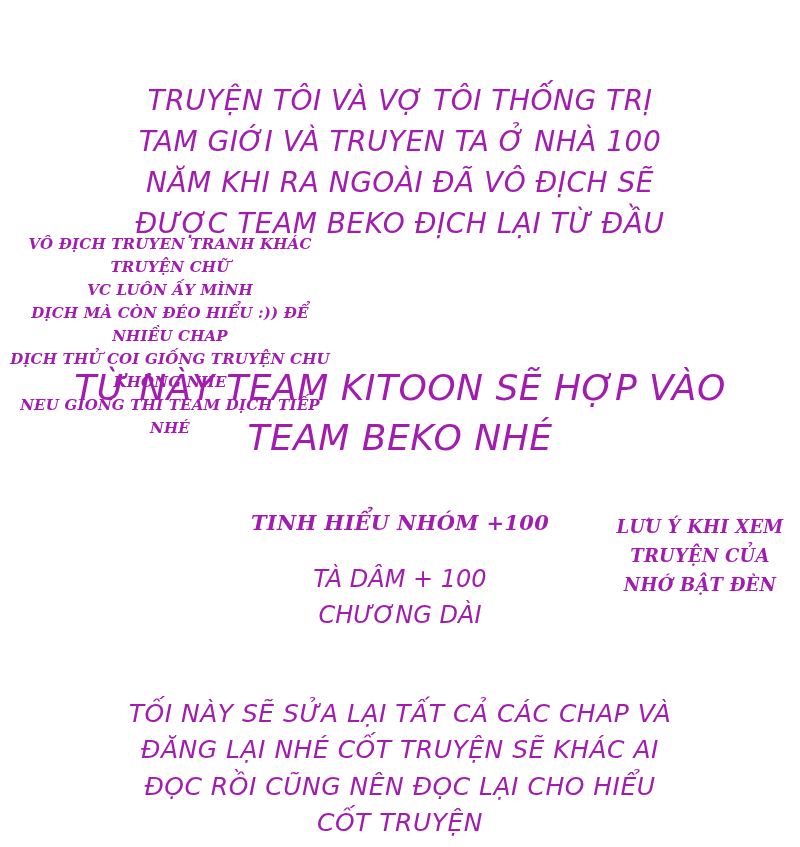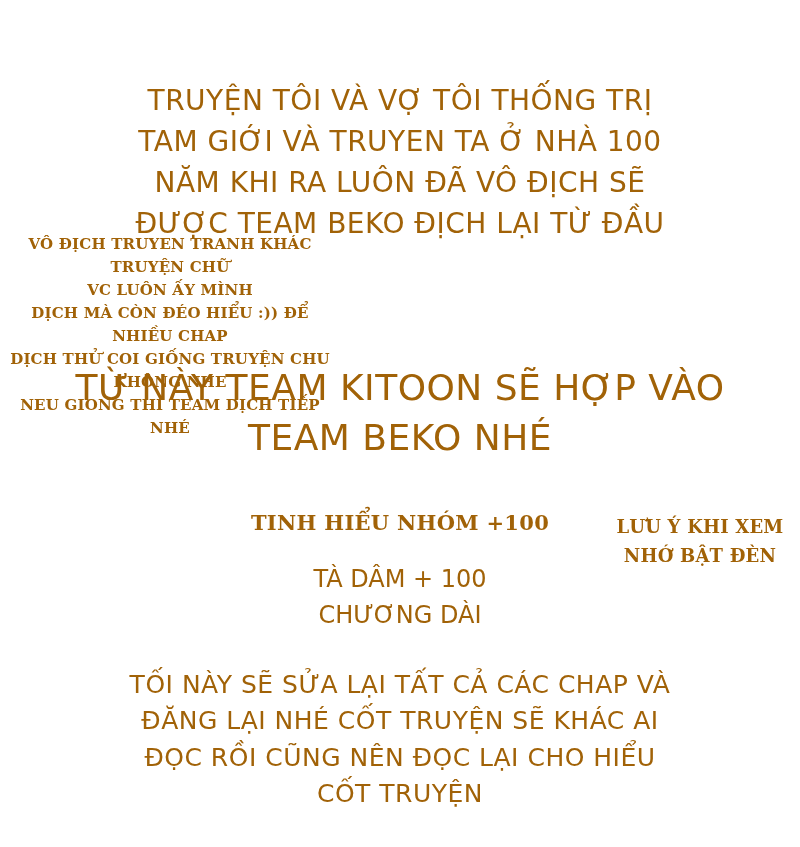--- a/index.html
+++ b/index.html
@@ -18,21 +18,22 @@
   .page {
     position: relative;
     width: 800px;
     height: 847px;
     background: #ffffff;
   }
   .block {
     position: absolute;
     text-align: center;
     line-height: 1.30;
-    color: #a16207;
+    color: #a21caf;
+    font-style: italic;
   }
   .headline {
     font-family: "DejaVu Sans", sans-serif;
     font-weight: 400;
     letter-spacing: 0.5px;
   }
   .h-main {
     font-size: 28px;
     line-height: 1.47;
   }
@@ -75,21 +76,21 @@
   .line { display: block; }
 </style>
 </head>
 <body>
 
 <div class="page">
 
   <div class="block headline h-main" style="left:100px; top:80px; width:600px;">
     <span class="line">TRUYỆN TÔI VÀ VỢ TÔI THỐNG TRỊ</span>
     <span class="line">TAM GIỚI VÀ TRUYEN TA Ở NHÀ 100</span>
-    <span class="line">NĂM KHI RA LUÔN ĐÃ VÔ ĐỊCH SẼ</span>
+    <span class="line">NĂM KHI RA NGOÀI ĐÃ VÔ ĐỊCH SẼ</span>
     <span class="line">ĐƯỢC TEAM BEKO ĐỊCH LẠI TỪ ĐẦU</span>
   </div>
 
   <div class="block small-note" style="left:10px; top:233px; width:320px;">
     <span class="line">VÔ ĐỊCH TRUYEN TRANH KHÁC TRUYỆN CHỮ</span>
     <span class="line">VC LUÔN ẤY MÌNH</span>
     <span class="line">DỊCH MÀ CÒN ĐÉO HIỂU :)) ĐỂ NHIỀU CHAP</span>
     <span class="line">DỊCH THỬ COI GIỐNG TRUYỆN CHU KHÔNG NHE</span>
     <span class="line">NEU GIONG THI TEAM DỊCH TIẾP NHÉ</span>
   </div>
@@ -99,23 +100,24 @@
 
   <div class="block stat-bold" style="left:190px; top:507px; width:420px;">TINH HIỂU NHÓM +100</div>
 
   <div class="block stat-plain" style="left:190px; top:561px; width:420px;">
     <span class="line">TÀ DÂM + 100</span>
     <span class="line">CHƯƠNG DÀI</span>
   </div>
 
   <div class="block side-note" style="left:600px; top:512px; width:200px;">
     <span class="line">LƯU Ý KHI XEM</span>
+    <span class="line">TRUYỆN CỦA</span>
     <span class="line">NHỚ BẬT ĐÈN</span>
   </div>
 
-  <div class="block headline h-sub" style="left:60px; top:667px; width:680px;">
+  <div class="block headline h-sub" style="left:60px; top:696px; width:680px;">
     <span class="line">TỐI NÀY SẼ SỬA LẠI TẤT CẢ CÁC CHAP VÀ</span>
     <span class="line">ĐĂNG LẠI NHÉ CỐT TRUYỆN SẼ KHÁC AI</span>
     <span class="line">ĐỌC RỒI CŨNG NÊN ĐỌC LẠI CHO HIỂU</span>
     <span class="line">CỐT TRUYỆN</span>
   </div>
 
 </div>
 
 </body></html>

